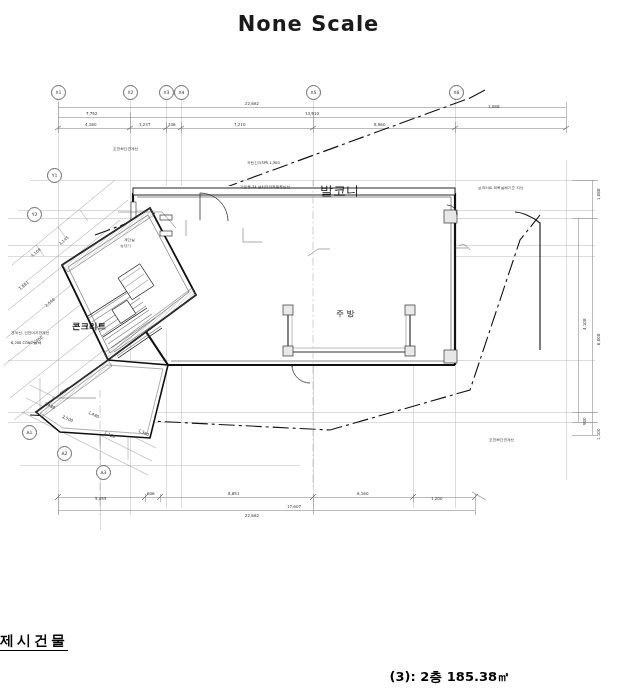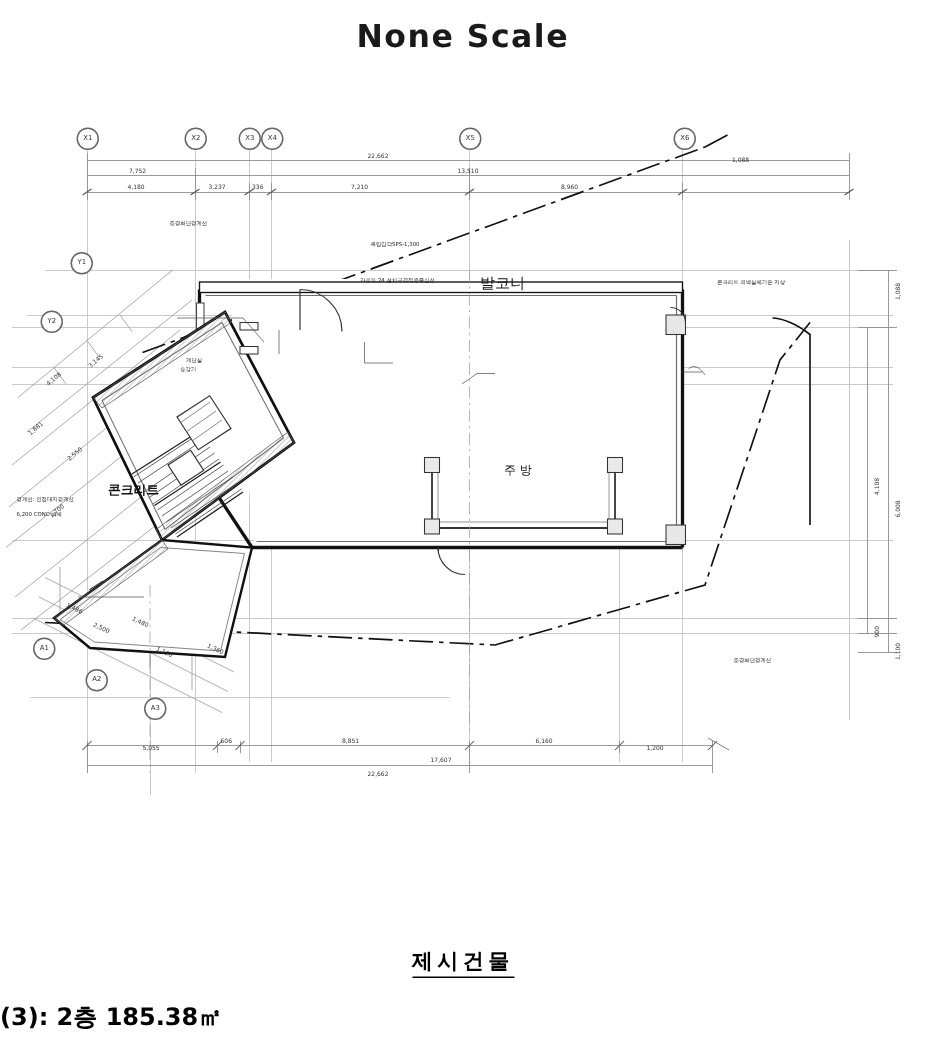--- a/index.html
+++ b/index.html
@@ -9,42 +9,42 @@
     color:#000;
   }
   .page{position:absolute;inset:0;}
 
   
   .title-top{
     position:absolute;left:0;top:12px;width:617px;text-align:center;
     font-size:21px;letter-spacing:1px;color:#1a1a1a;font-weight:700;
   }
   .title-bottom{
-    position:absolute;left:0;top:632px;width:617px;text-align:center;
+    position:absolute;left:0;top:632px;width:617px;text-align:left;
     font-size:14px;font-weight:700;letter-spacing:3px;
   }
   .title-bottom span{border-bottom:1.5px solid #000;padding-bottom:2px;}
   .caption{
-    position:absolute;left:0;top:668px;width:510px;text-align:left;
-    font-size:16px;font-weight:700;
+    position:absolute;left:0;top:668px;width:510px;text-align:right;
+    font-size:13px;font-weight:700;
   }
   .caption .idx{color:#000;}
 
   
   .canvas{position:absolute;left:0;top:60px;width:617px;height:470px;}
   svg{display:block;}
 
   .floor-label{
     position:absolute;left:222px;top:255px;
     font-size:26px;font-weight:700;letter-spacing:1px;color:#000;
   }
   .rm{
     position:absolute;font-size:8px;color:#111;white-space:nowrap;
   }
-  .rm-balcony{left:320px;top:182px;font-size:10px;}
+  .rm-balcony{left:320px;top:182px;font-size:13px;}
   .rm-kitchen{left:336px;top:308px;font-size:8px;}
   .rm-toilet{left:72px;top:321px;font-size:8.5px;font-weight:600;}
 
   .note{
     position:absolute;font-size:3.6px;color:#222;white-space:nowrap;
     line-height:1.35;
   }
   .dim{
     position:absolute;font-size:4px;color:#333;white-space:nowrap;
   }

